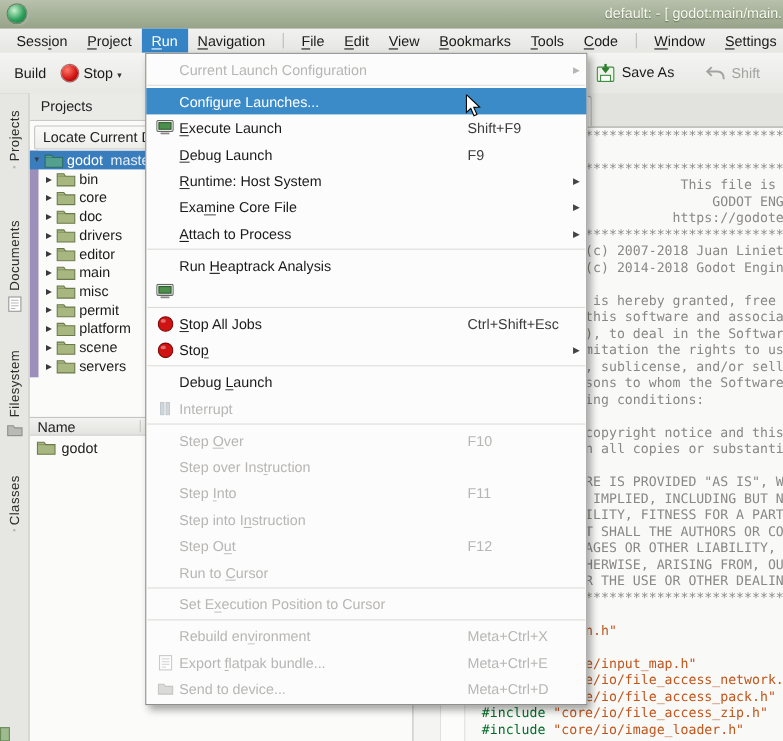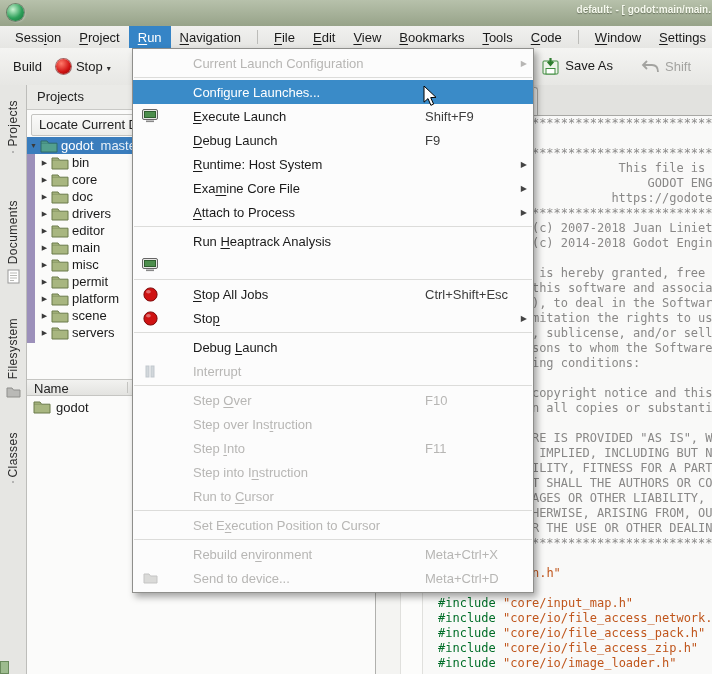--- a/index.html
+++ b/index.html
@@ -6,21 +6,21 @@
   body{width:712px;height:674px;position:relative;overflow:hidden;
        font-family:"Liberation Sans",sans-serif;background:#ececea;
        -webkit-font-smoothing:antialiased;}
   
   .titlebar{position:absolute;left:0;top:0;width:712px;height:26px;
     background:linear-gradient(#b7c1ab,#97a389);border-bottom:1px solid #6f7a63;}
   .titlebar .appicon{position:absolute;left:7px;top:4px;width:17px;height:17px;border-radius:50%;
     background:radial-gradient(circle at 35% 32%,#c8f2d0,#2da05a 55%,#156f38);
     box-shadow:0 0 0 1px rgba(40,70,45,.5), 1px 1px 2px rgba(255,255,255,.5);}
   .titlebar .title{position:absolute;right:1px;top:4px;white-space:nowrap;
-    font-weight:bold;font-size:10px;color:#f7faef;text-shadow:0 1px 1px rgba(60,70,50,.6);}
+    font-weight:normal;font-size:13px;color:#f7faef;text-shadow:0 1px 1px rgba(60,70,50,.6);}
   
   .menubar{position:absolute;left:0;top:26px;width:712px;height:22px;
     background:linear-gradient(#f1f1ef,#e6e6e3);display:flex;align-items:stretch;
     padding-left:6px;font-size:13px;color:#1a1a1a;}
   .mb-item{padding:2px 9px 0 9px;line-height:19px;cursor:default;white-space:nowrap;}
   .mb-item.selected{background:#3584c6;color:#fff;}
   .mb-sep{width:1px;background:#bcbcb9;margin:4px 7px;}
   u{text-decoration:underline;text-underline-offset:2px;}
   
   .toolbar{position:absolute;left:0;top:48px;width:712px;height:37px;
@@ -78,21 +78,21 @@
     font-family:"DejaVu Sans Mono",monospace;font-size:12px;line-height:15px;}
   .code .cmt{color:#898887;}
   .code .kw{color:#006e28;}
   .code .str{color:#c0561c;}
   
   .popup{position:absolute;left:132px;top:48px;width:402px;background:#fcfcfc;
     border:1px solid #8f8f8c;box-shadow:3px 4px 7px rgba(0,0,0,.35);padding:2px 0;z-index:50;box-sizing:border-box;}
   .menu-item{height:24px;display:grid;grid-template-columns:26px 262px 1fr 14px;
     align-items:center;font-size:13px;color:#1a1a1a;padding:0 4px;}
   .menu-item .mi-icon{display:flex;justify-content:center;}
-  .menu-item .mi-label{white-space:nowrap;overflow:hidden;margin-left:30px;}
+  .menu-item .mi-label{white-space:nowrap;overflow:hidden;}
   .menu-item .mi-shortcut{white-space:nowrap;color:#3c3c3c;}
   .menu-item .mi-arrow{font-size:8px;color:#444;text-align:right;padding-right:2px;}
   .menu-item.disabled,.menu-item.disabled .mi-shortcut,.menu-item.disabled .mi-arrow{color:#b7b6b4;}
   .menu-item.disabled .mi-icon{opacity:.5;}
   .menu-item.selected{background:#3a8bc8;color:#fff;}
   .menu-item.selected .mi-shortcut{color:#eaf2fa;}
   .menu-sep{height:1px;background:#dcdcda;margin:2px 1px;}
   
   .cursor{position:absolute;left:423px;top:86px;z-index:100;pointer-events:none;}
 </style>
@@ -461,36 +461,56 @@
       <span class="mi-arrow"></span>
     </div>
     <div class="menu-item disabled">
       <span class="mi-icon"></span>
       <span class="mi-label">Step into I<u>n</u>struction</span>
       <span class="mi-shortcut"></span>
       <span class="mi-arrow"></span>
     </div>
     <div class="menu-item disabled">
       <span class="mi-icon"></span>
+      <span class="mi-label">Step O<u>u</u>t</span>
+      <span class="mi-shortcut">F12</span>
+      <span class="mi-arrow"></span>
+    </div>
+    <div class="menu-item disabled">
+      <span class="mi-icon"></span>
       <span class="mi-label">Run to <u>C</u>ursor</span>
       <span class="mi-shortcut"></span>
       <span class="mi-arrow"></span>
     </div>
     <div class="menu-sep"></div>
     <div class="menu-item disabled">
       <span class="mi-icon"></span>
       <span class="mi-label">Set E<u>x</u>ecution Position to Cursor</span>
       <span class="mi-shortcut"></span>
       <span class="mi-arrow"></span>
     </div>
     <div class="menu-sep"></div>
     <div class="menu-item disabled">
       <span class="mi-icon"></span>
       <span class="mi-label">Rebuild en<u>v</u>ironment</span>
       <span class="mi-shortcut">Meta+Ctrl+X</span>
+      <span class="mi-arrow"></span>
+    </div>
+    <div class="menu-item disabled">
+      <span class="mi-icon">
+        <svg width="13" height="15" viewBox="0 0 13 15">
+          <rect x="1" y="1" width="11" height="13" fill="#fff" stroke="#999"></rect>
+          <line x1="3" y1="4" x2="10" y2="4" stroke="#b9b9b6"></line>
+          <line x1="3" y1="6.5" x2="10" y2="6.5" stroke="#b9b9b6"></line>
+          <line x1="3" y1="9" x2="10" y2="9" stroke="#b9b9b6"></line>
+          <line x1="3" y1="11.5" x2="7" y2="11.5" stroke="#b9b9b6"></line>
+        </svg>
+      </span>
+      <span class="mi-label">Export <u>f</u>latpak bundle...</span>
+      <span class="mi-shortcut">Meta+Ctrl+E</span>
       <span class="mi-arrow"></span>
     </div>
     <div class="menu-item disabled">
       <span class="mi-icon">
         <svg width="15" height="12" viewBox="0 0 15 12">
           <path d="M1 2 L6 2 L7.5 4 L14 4 L14 11 L1 11 Z" fill="#b9b9b6" stroke="#8f8f8c"></path>
         </svg>
       </span>
       <span class="mi-label">Send to device...</span>
       <span class="mi-shortcut">Meta+Ctrl+D</span>

